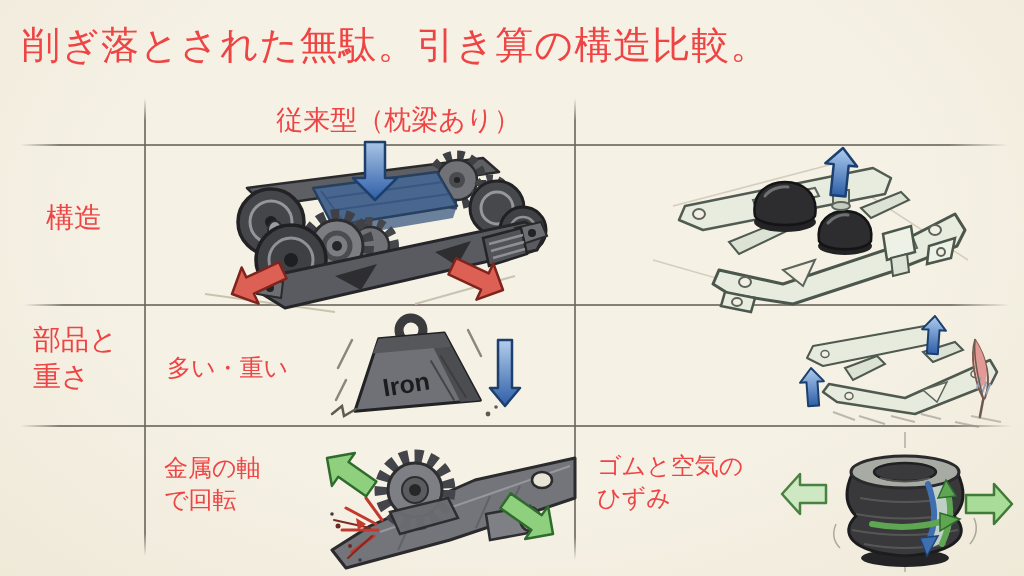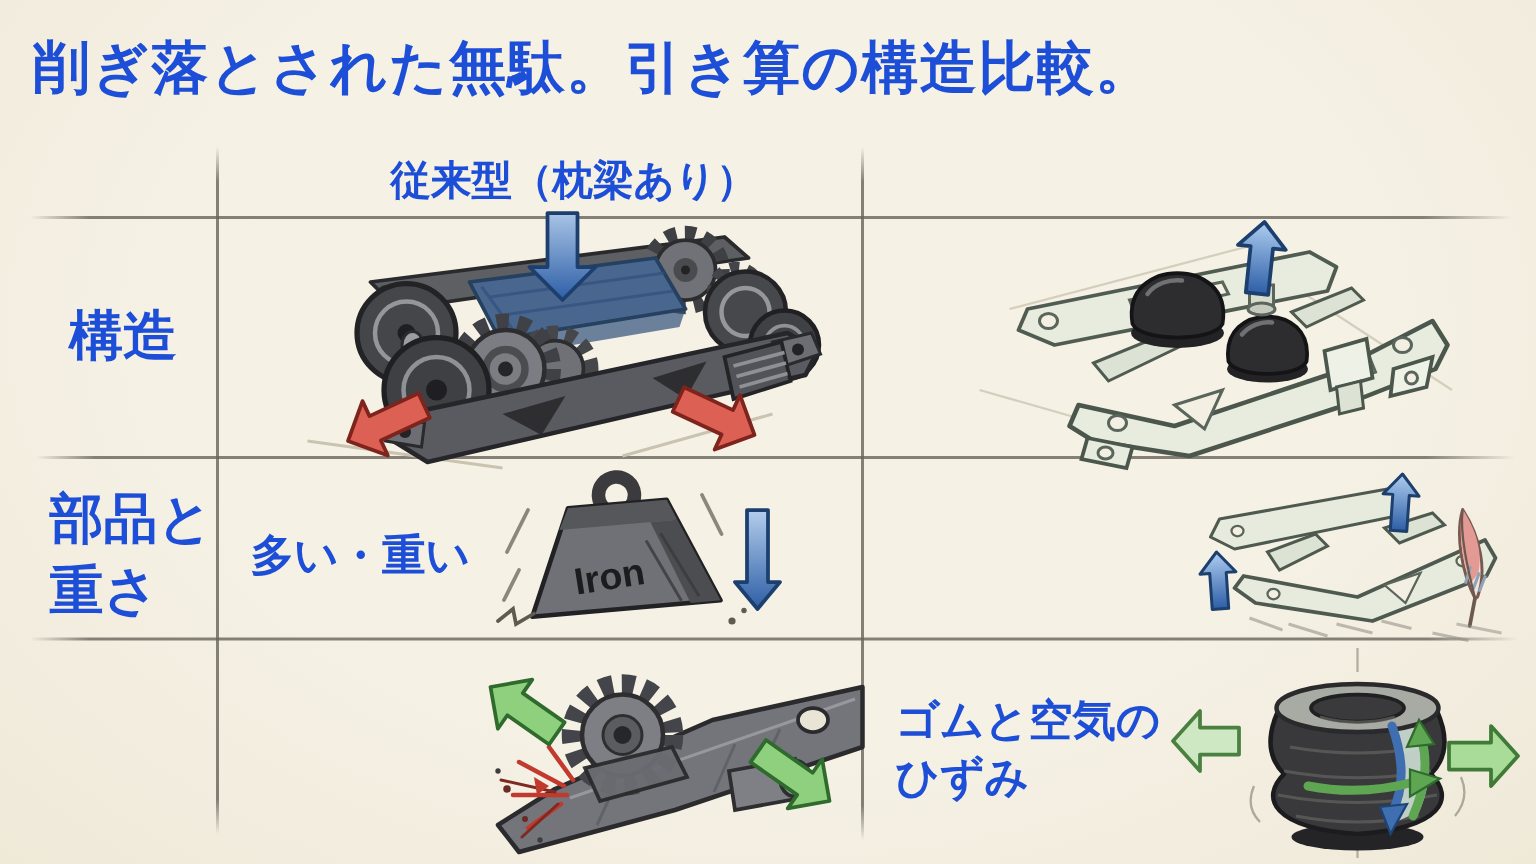--- a/index.html
+++ b/index.html
@@ -1,24 +1,24 @@
 <!DOCTYPE html>
 <html><head>
 <meta charset="utf-8">
 <style>
   html,body{margin:0;padding:0;}
   body{width:1024px;height:576px;overflow:hidden;position:relative;
        background:radial-gradient(ellipse at 50% 38%, #f5f1e5 55%, #efe9d8 100%);
        font-family:"Liberation Sans","DejaVu Sans",sans-serif;}
   .stage{position:absolute;inset:0;}
-  .jp{font-weight:700;color:#1d4ed8;white-space:pre-line;}
+  .jp{font-weight:400;color:#ef4444;white-space:pre-line;}
   .title{position:absolute;left:22px;top:20px;font-size:38px;letter-spacing:1px;margin:0;}
-  .col-header{position:absolute;top:102px;width:475px;text-align:center;font-size:27px;}
-  .row-label{position:absolute;font-size:36px;line-height:1.32;}
-  .cell-text{position:absolute;font-size:29px;line-height:1.32;}
+  .col-header{position:absolute;top:102px;width:475px;text-align:center;font-size:27px;margin-left:16px;}
+  .row-label{position:absolute;font-size:28px;line-height:1.32;}
+  .cell-text{position:absolute;font-size:24px;line-height:1.32;}
   .hline{position:absolute;height:2px;
          background:linear-gradient(to right,rgba(104,100,90,0),rgba(104,100,90,.8) 4%,rgba(104,100,90,.8) 94%,rgba(104,100,90,0));}
   .vline{position:absolute;width:2px;
          background:linear-gradient(to bottom,rgba(104,100,90,0),rgba(104,100,90,.8) 5%,rgba(104,100,90,.8) 95%,rgba(104,100,90,0));}
   .illus{position:absolute;}
   svg{overflow:visible;}
 </style>
 </head>
 <body>
 
@@ -32,21 +32,23 @@
   <div class="vline" style="left:144px;top:98px;height:458px;"></div>
   <div class="vline" style="left:574px;top:98px;height:462px;"></div>
 
   <div class="col-header jp" style="left:145px;">従来型（枕梁あり）</div>
 
   <div class="row-label jp" style="left:46px;top:200px;">構造</div>
   <div class="row-label jp" style="left:33px;top:322px;">部品と
 重さ</div>
 
   <div class="cell-text jp" style="left:167px;top:352px;">多い・重い</div>
-  <div class="cell-text jp" style="left:597px;top:462px;">ゴムと空気の
+  <div class="cell-text jp" style="left:164px;top:452px;">金属の軸
+で回転</div>
+  <div class="cell-text jp" style="left:597px;top:450px;">ゴムと空気の
 ひずみ</div>
 
   <svg class="illus" style="left:185px;top:136px;" width="375" height="180" viewBox="0 0 375 180">
     <defs>
       <linearGradient id="blueDown1" x1="0" y1="0" x2="0" y2="1">
         <stop offset="0" stop-color="#2d5ea6"></stop>
           <stop offset="1" stop-color="#a9c4e6"></stop>
       </linearGradient>
     </defs>
     <path d="M20,158 L150,176 M230,168 L330,140" stroke="#c9c3b0" stroke-width="2" fill="none"></path>

